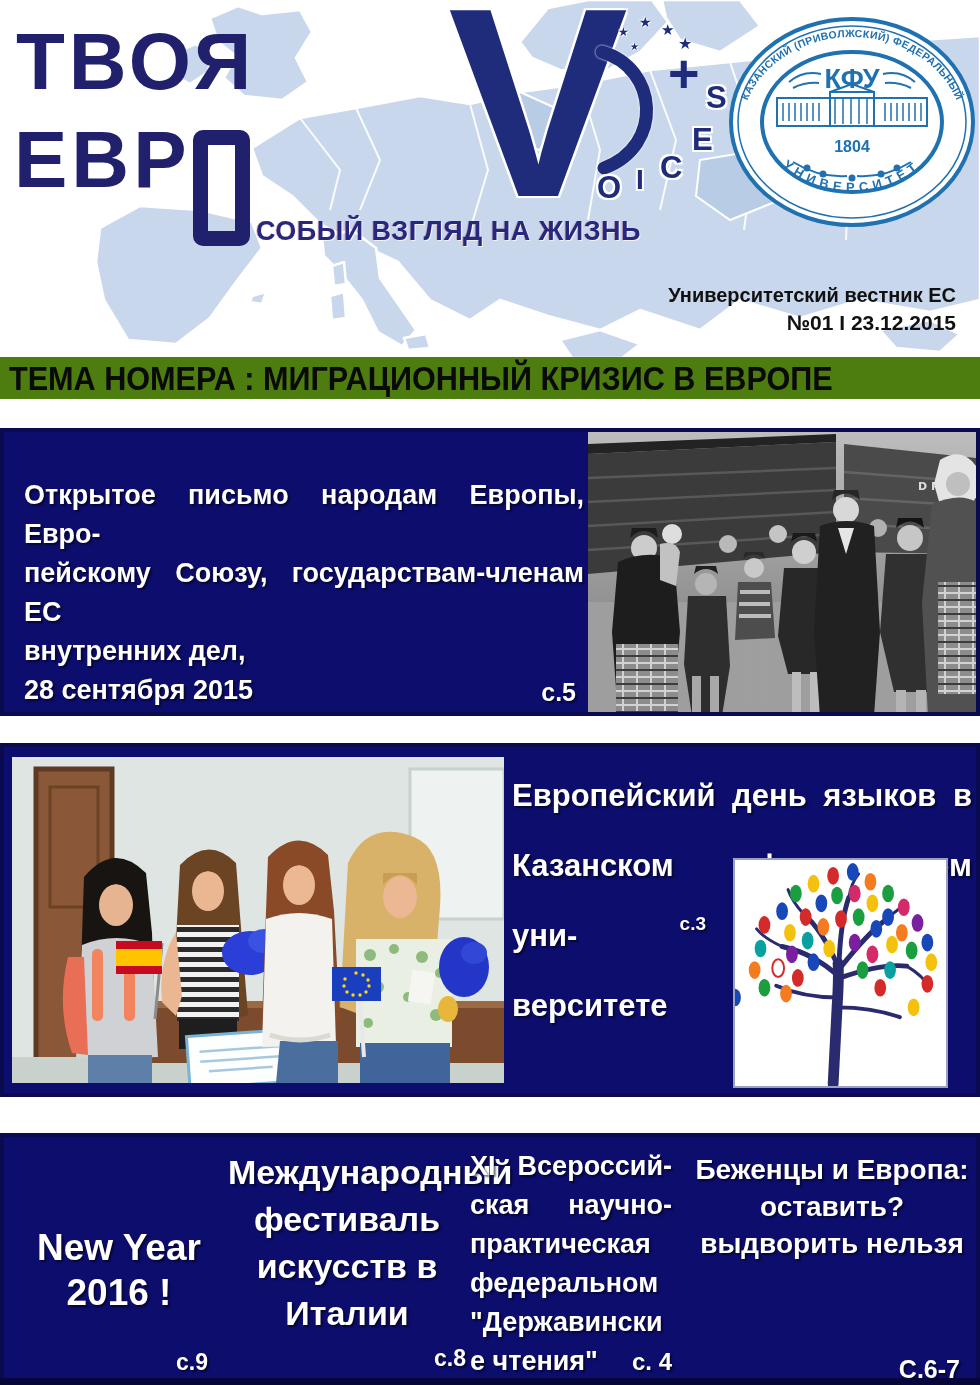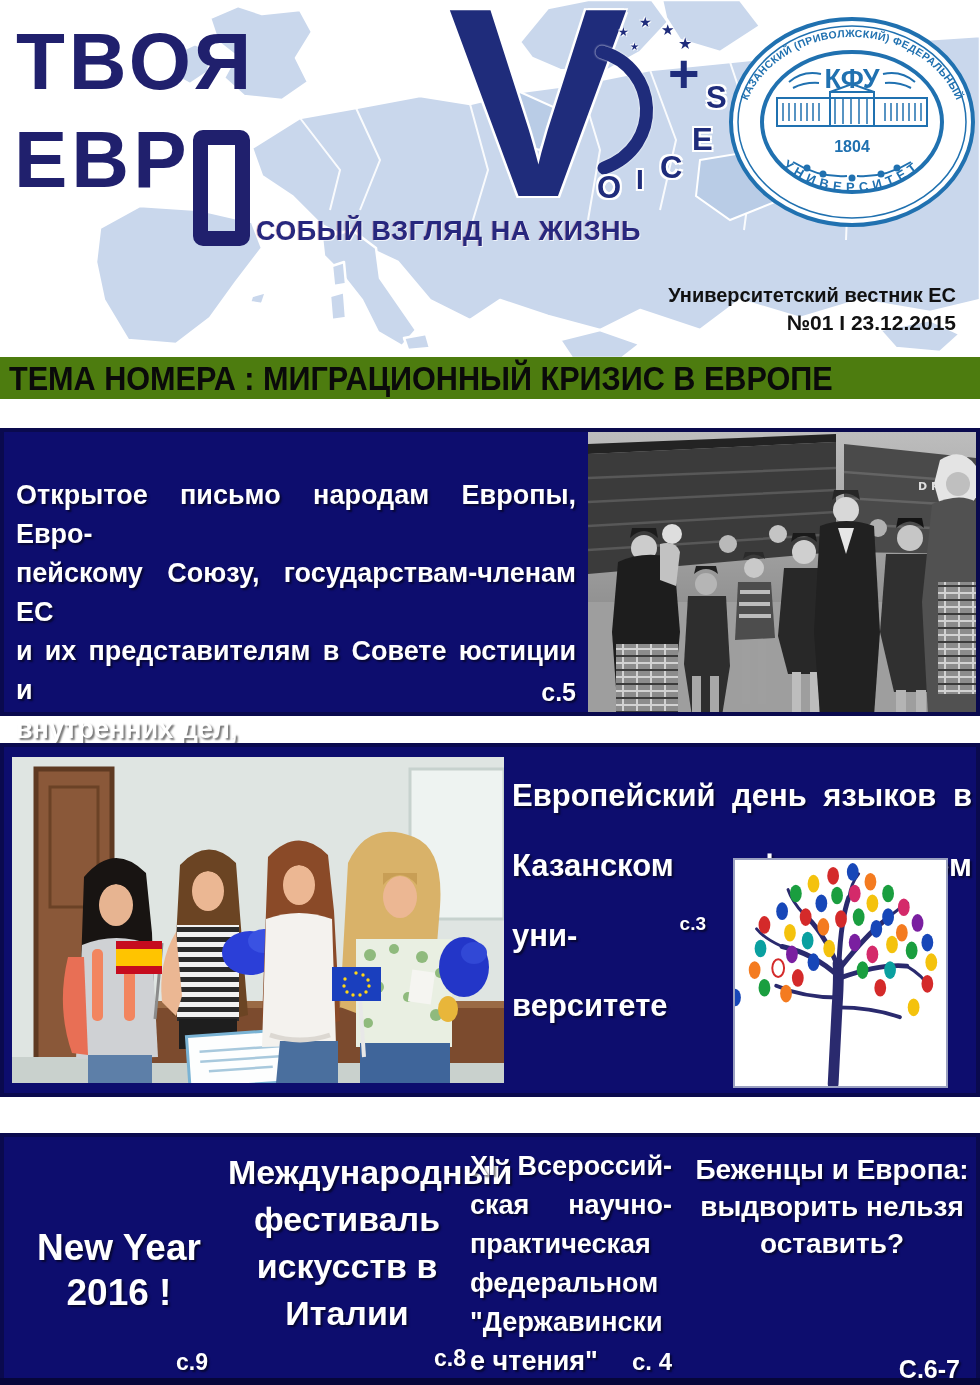--- a/index.html
+++ b/index.html
@@ -55,21 +55,21 @@
   #block-letter { top:428px; height:288px; }
   #block-lang   { top:743px; height:354px; }
   #block-footer { top:1133px; height:252px; }
   #block-footer::after { content:""; position:absolute; left:-4px; right:-4px; bottom:-4px;
     height:7px; background:#06063a; }
 
   .wtext { color:#fff; font-weight:bold; text-shadow:2px 2px 2px rgba(0,0,0,.55); }
   .jline { text-align:justify; }
   .jline.stretch { text-align-last:justify; }
 
-  #letter-text { position:absolute; left:12px; top:44px; width:560px; font-size:27px; line-height:39px; }
+  #letter-text { position:absolute; left:20px; top:44px; width:560px; font-size:27px; line-height:39px; }
   #letter-page { position:absolute; left:12px; top:246px; width:560px; text-align:right; font-size:25px; }
   #letter-photo { position:absolute; left:584px; top:0px; width:388px; height:280px; }
 
   #lang-photo { position:absolute; left:8px; top:10px; width:492px; height:326px; }
   #lang-text { position:absolute; left:508px; top:14px; width:460px; font-size:31px; line-height:70px; }
   #lang-page { position:absolute; left:508px; top:166px; width:194px; text-align:right; font-size:19px; }
   #tree-box { position:absolute; left:729px; top:111px; width:215px; height:230px;
     background:#fff; border:2px solid #9aa0c0; }
   #tree-box svg { width:100%; height:100%; display:block; }
 
@@ -201,21 +201,20 @@
   </div>
 
   <div id="banner">
     <span>ТЕМА НОМЕРА : МИГРАЦИОННЫЙ КРИЗИС В ЕВРОПЕ</span>
   </div>
 
   <div class="navy-block" id="block-letter">
     <div id="letter-text" class="wtext">
       <div class="jline stretch">Открытое письмо народам Европы, Евро-</div>
       <div class="jline stretch">пейскому Союзу, государствам-членам ЕС</div>
-      <div class="jline stretch">и их представителям в Совете юстиции и</div>
       <div class="jline">внутренних дел,</div>
       <div class="jline">28 сентября 2015</div>
     </div>
     <div id="letter-page" class="wtext">с.5</div>
 
     <svg id="letter-photo" viewBox="0 0 388 280" preserveAspectRatio="none">
       <defs>
         <linearGradient id="skyg" x1="0" y1="0" x2="0" y2="1">
           <stop offset="0" stop-color="#bdbdbd"></stop>
             <stop offset="1" stop-color="#8d8d8d"></stop>
@@ -471,19 +470,19 @@
       <div class="jline stretch">федеральном</div>
       <div class="jline">"Державински</div>
       <div class="lastline">
         <span>е чтения"</span>
         <span class="pg">с. 4</span>
       </div>
     </div>
 
     <div class="fcol wtext" id="col-refugees">
       <div>Беженцы и Европа:</div>
+      <div>оставить?</div>
       <div>выдворить нельзя</div>
-      <div>оставить?</div>
     </div>
     <div class="fcol wtext" id="col-refugees-page">С.6-7</div>
   </div>
 
 </div>
 
 </body></html>

